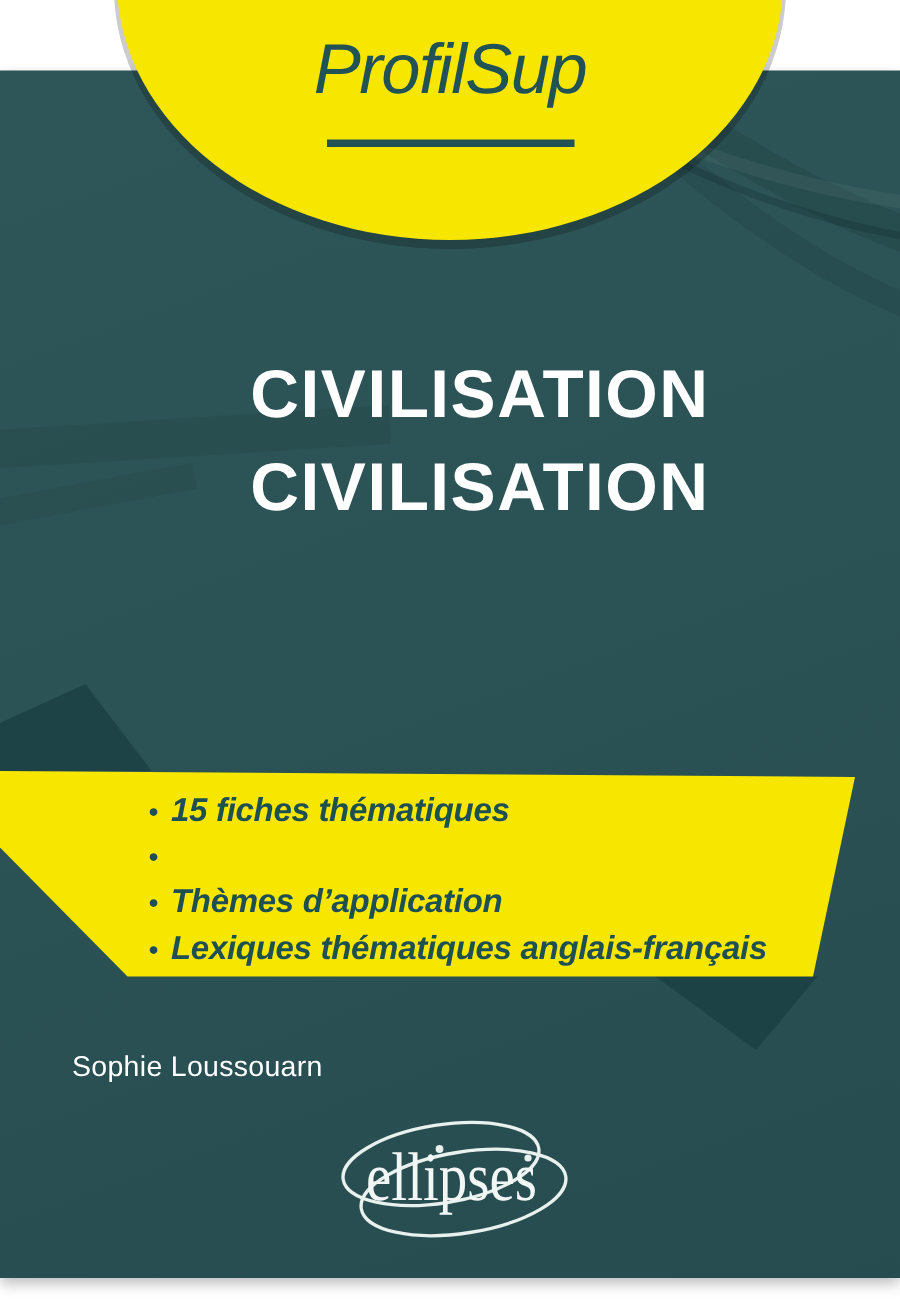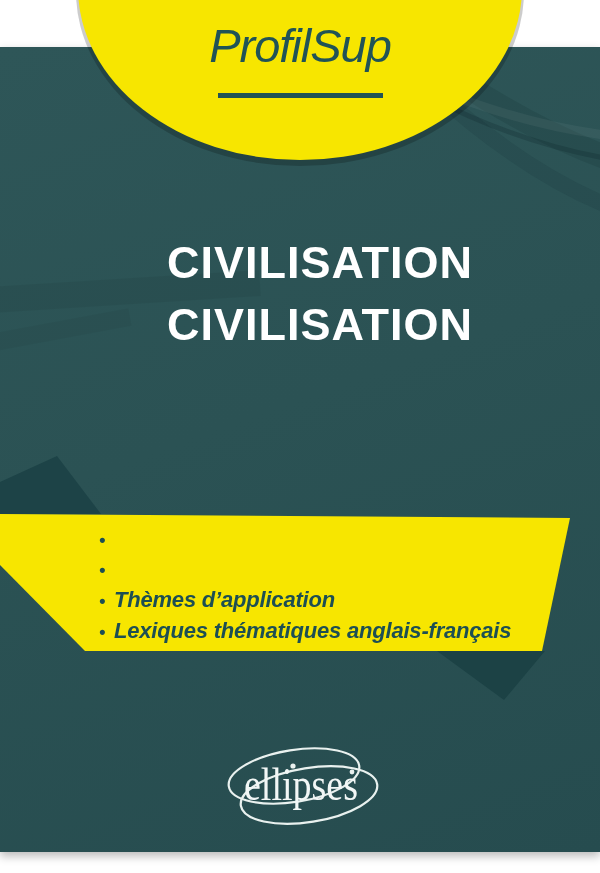--- a/index.html
+++ b/index.html
@@ -82,34 +82,36 @@
     </svg>
 
     <div class="title">
       <div>CIVILISATION</div>
       <div>CIVILISATION</div>
     </div>
 
     <ul class="features">
       <li>
         <span class="dot">•</span>
+        <span>15 fiches thématiques</span>
       </li>
       <li>
         <span class="dot">•</span>
       </li>
       <li>
         <span class="dot">•</span>
         <span>Thèmes d’application</span>
       </li>
       <li>
         <span class="dot">•</span>
         <span>Lexiques thématiques anglais-français</span>
       </li>
     </ul>
 
+    <div class="author">Sophie Loussouarn</div>
 
     <svg class="logo" width="190" height="100" viewBox="0 0 190 100">
       <g fill="none" stroke="#e9f1ef" stroke-width="2.2">
         <ellipse cx="89" cy="41" rx="66" ry="26" transform="rotate(-9 89 41)"></ellipse>
         <ellipse cx="104" cy="60" rx="69" ry="27" transform="rotate(-9 104 60)"></ellipse>
       </g>
       <circle cx="88" cy="31" r="2.6" fill="#e9f1ef"></circle>
       <circle cx="147" cy="37" r="2.4" fill="#e9f1ef"></circle>
       <text x="96" y="65" text-anchor="middle" textLength="114" lengthAdjust="spacingAndGlyphs">ellipses</text>
     </svg>

